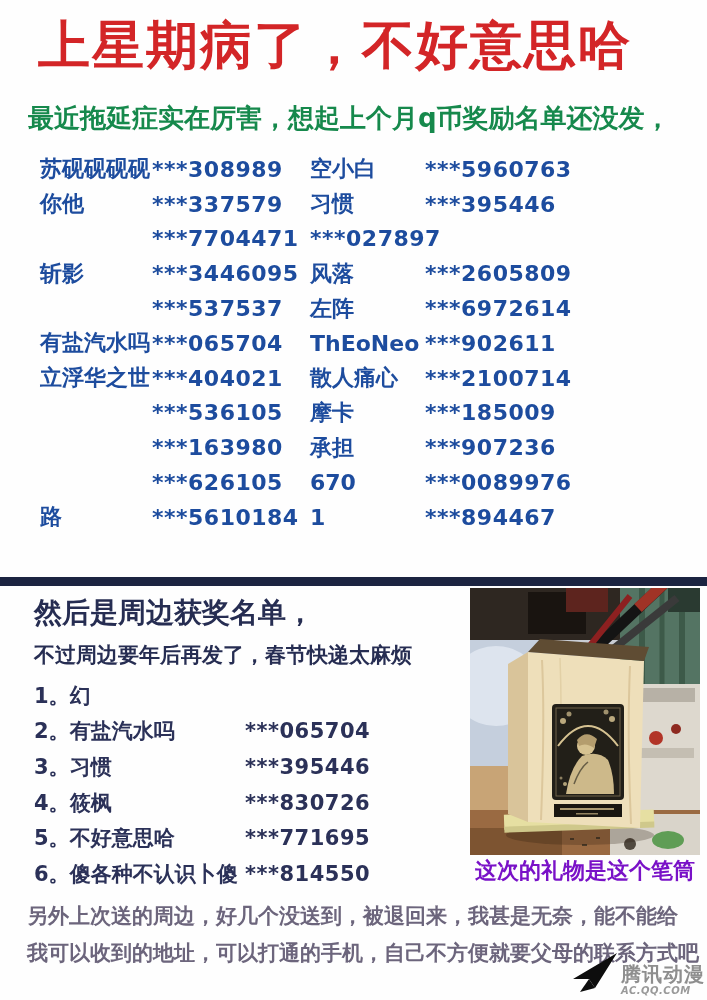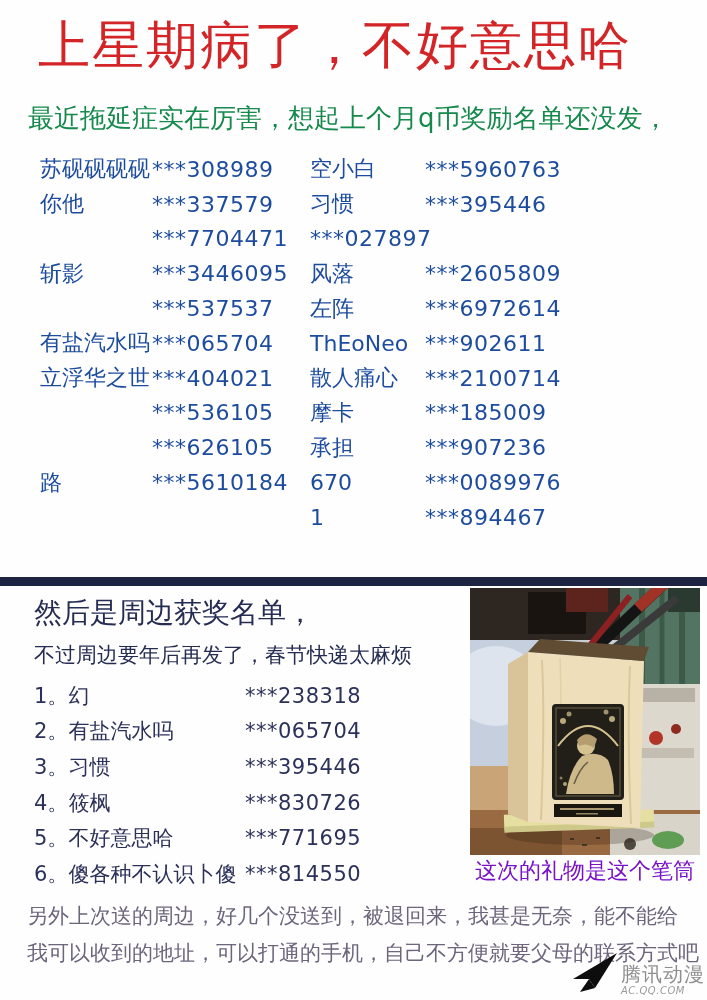--- a/index.html
+++ b/index.html
@@ -1,19 +1,19 @@
 <!DOCTYPE html>
 <html><head>
 <meta charset="utf-8">
 <style>
   html,body { margin:0; padding:0; background:#ffffff; }
   .page {
     position:relative; width:707px; height:1000px; background:#fefefe;
     overflow:hidden; font-family:"DejaVu Sans","Liberation Sans",sans-serif;
-    font-weight:normal;
+    font-weight:bold;
   }
   .title {
     position:absolute; left:38px; top:12px; font-size:52px; line-height:66px;
     color:#d32527; letter-spacing:2px; white-space:nowrap;
   }
   .subtitle {
     position:absolute; left:28px; top:101px; font-size:26px;
     color:#16894c; white-space:nowrap;
   }
   .qcols { position:absolute; top:152px; left:0; width:707px; height:390px; }
@@ -87,20 +87,24 @@
       <div class="qrow">
           <span class="qname">立浮华之世</span>
           <span class="qnum">***404021</span>
         </div>
       <div class="qrow">
           <span class="qname"></span>
           <span class="qnum">***536105</span>
         </div>
       <div class="qrow">
           <span class="qname"></span>
+          <span class="qnum">***163980</span>
+        </div>
+      <div class="qrow">
+          <span class="qname"></span>
           <span class="qnum">***626105</span>
         </div>
       <div class="qrow">
           <span class="qname">路</span>
           <span class="qnum">***5610184</span>
         </div>
     </div>
     <div class="qcol qcol-right">
       <div class="qrow">
           <span class="qname">空小白</span>
@@ -150,21 +154,20 @@
 
   <div class="divider"></div>
 
   <div class="heading">然后是周边获奖名单，</div>
   <div class="note">不过周边要年后再发了，春节快递太麻烦</div>
 
   <div class="plist">
     <div class="prow">
         <span class="prank">1。</span>
         <span class="pname">幻</span>
-        <span class="pnum">***238318</span>
       </div>
     <div class="prow">
         <span class="prank">2。</span>
         <span class="pname">有盐汽水吗</span>
         <span class="pnum">***065704</span>
       </div>
     <div class="prow">
         <span class="prank">3。</span>
         <span class="pname">习惯</span>
         <span class="pnum">***395446</span>

